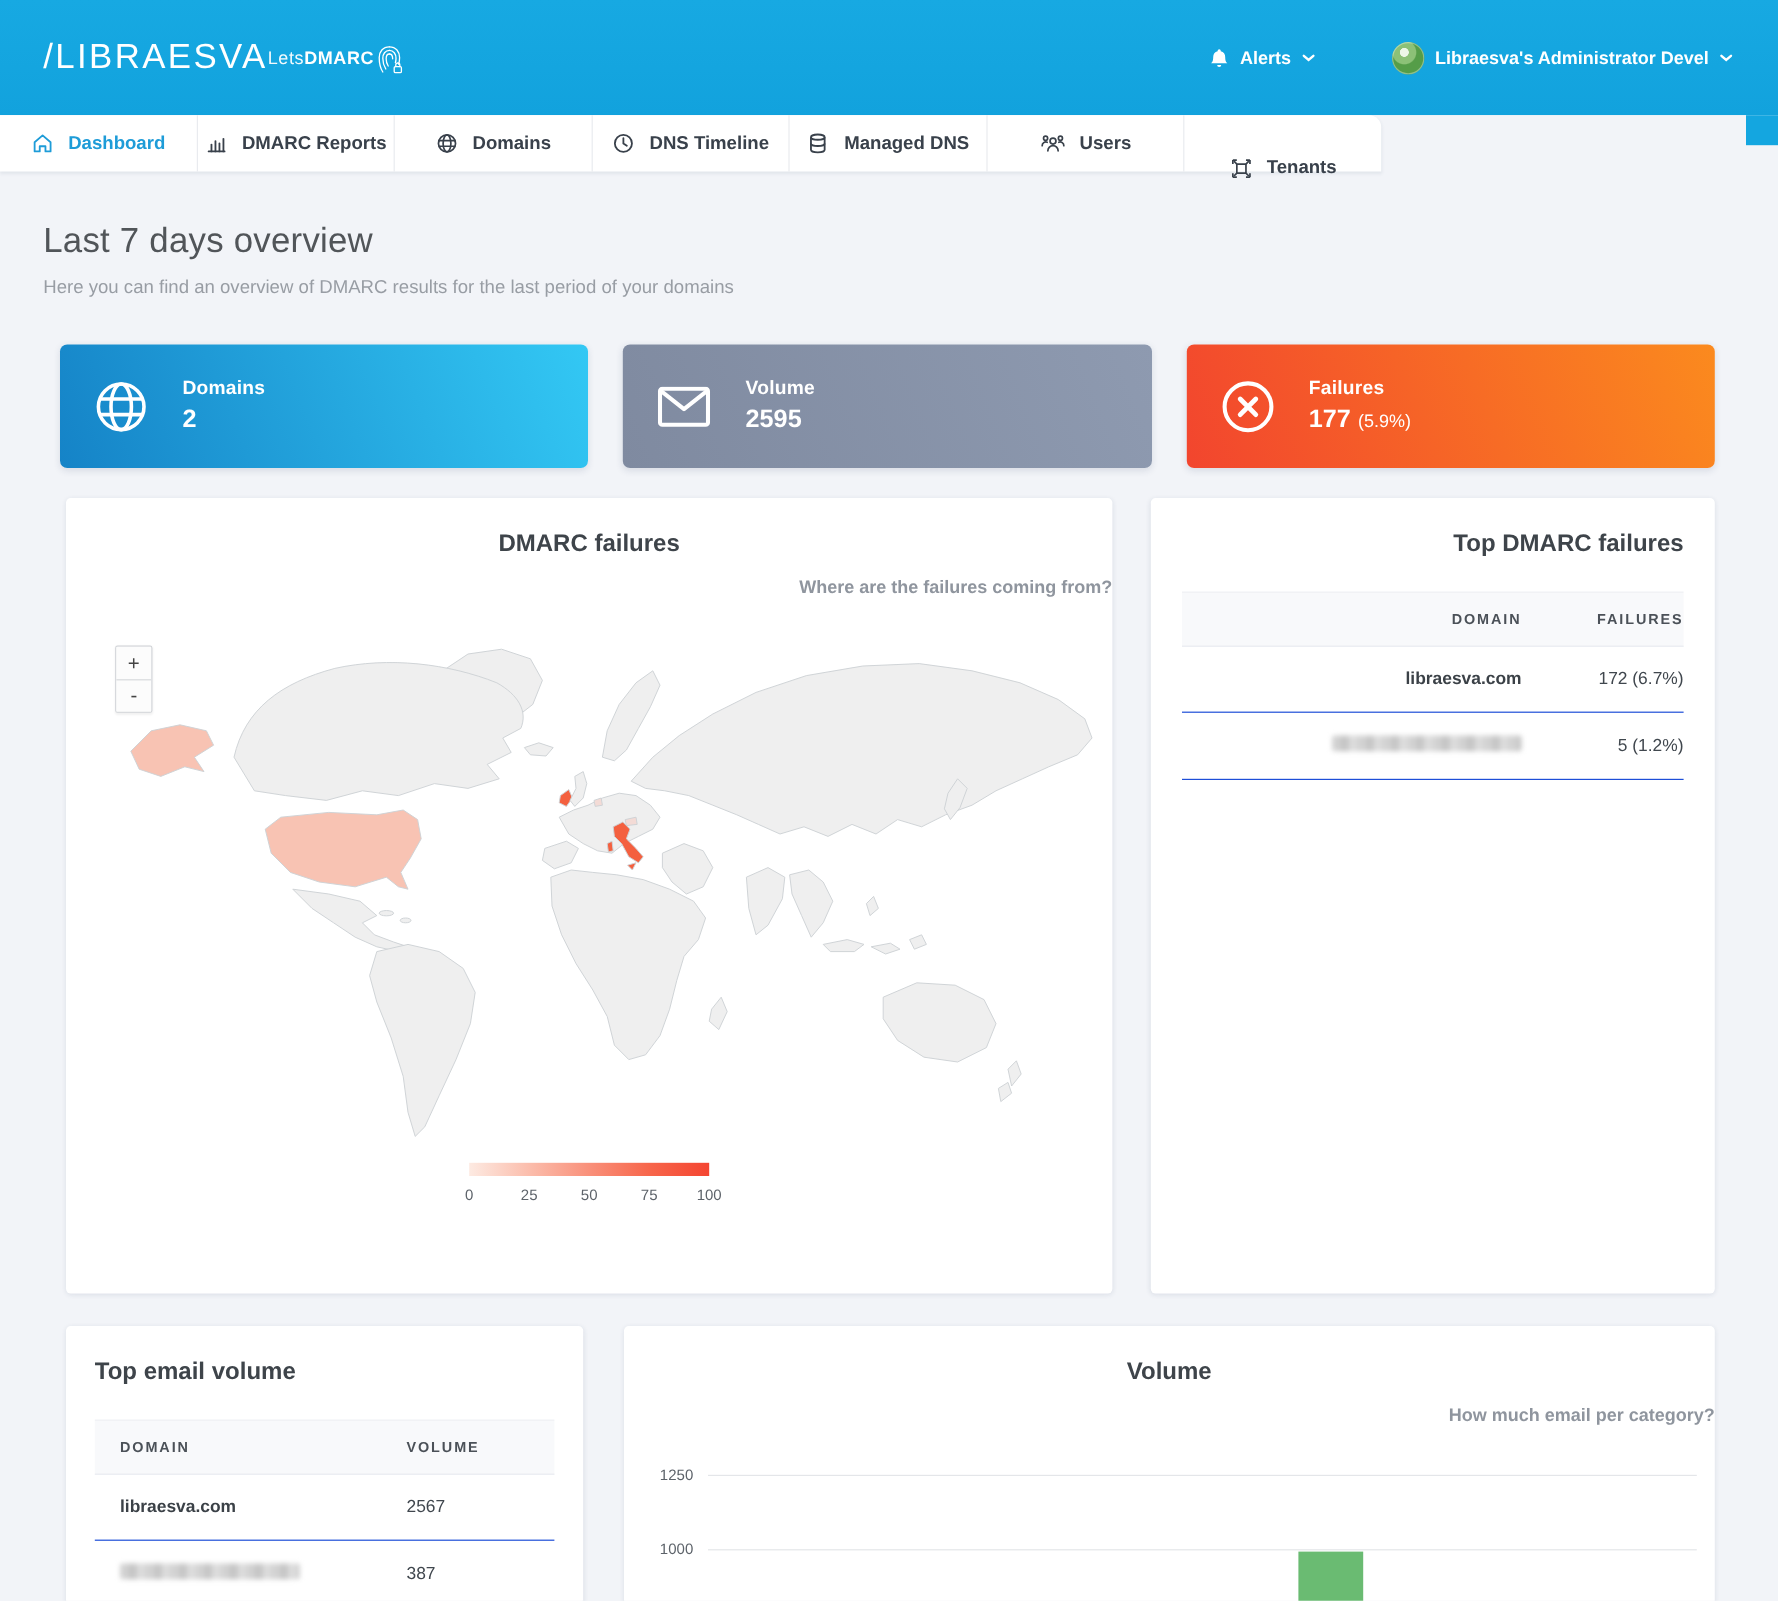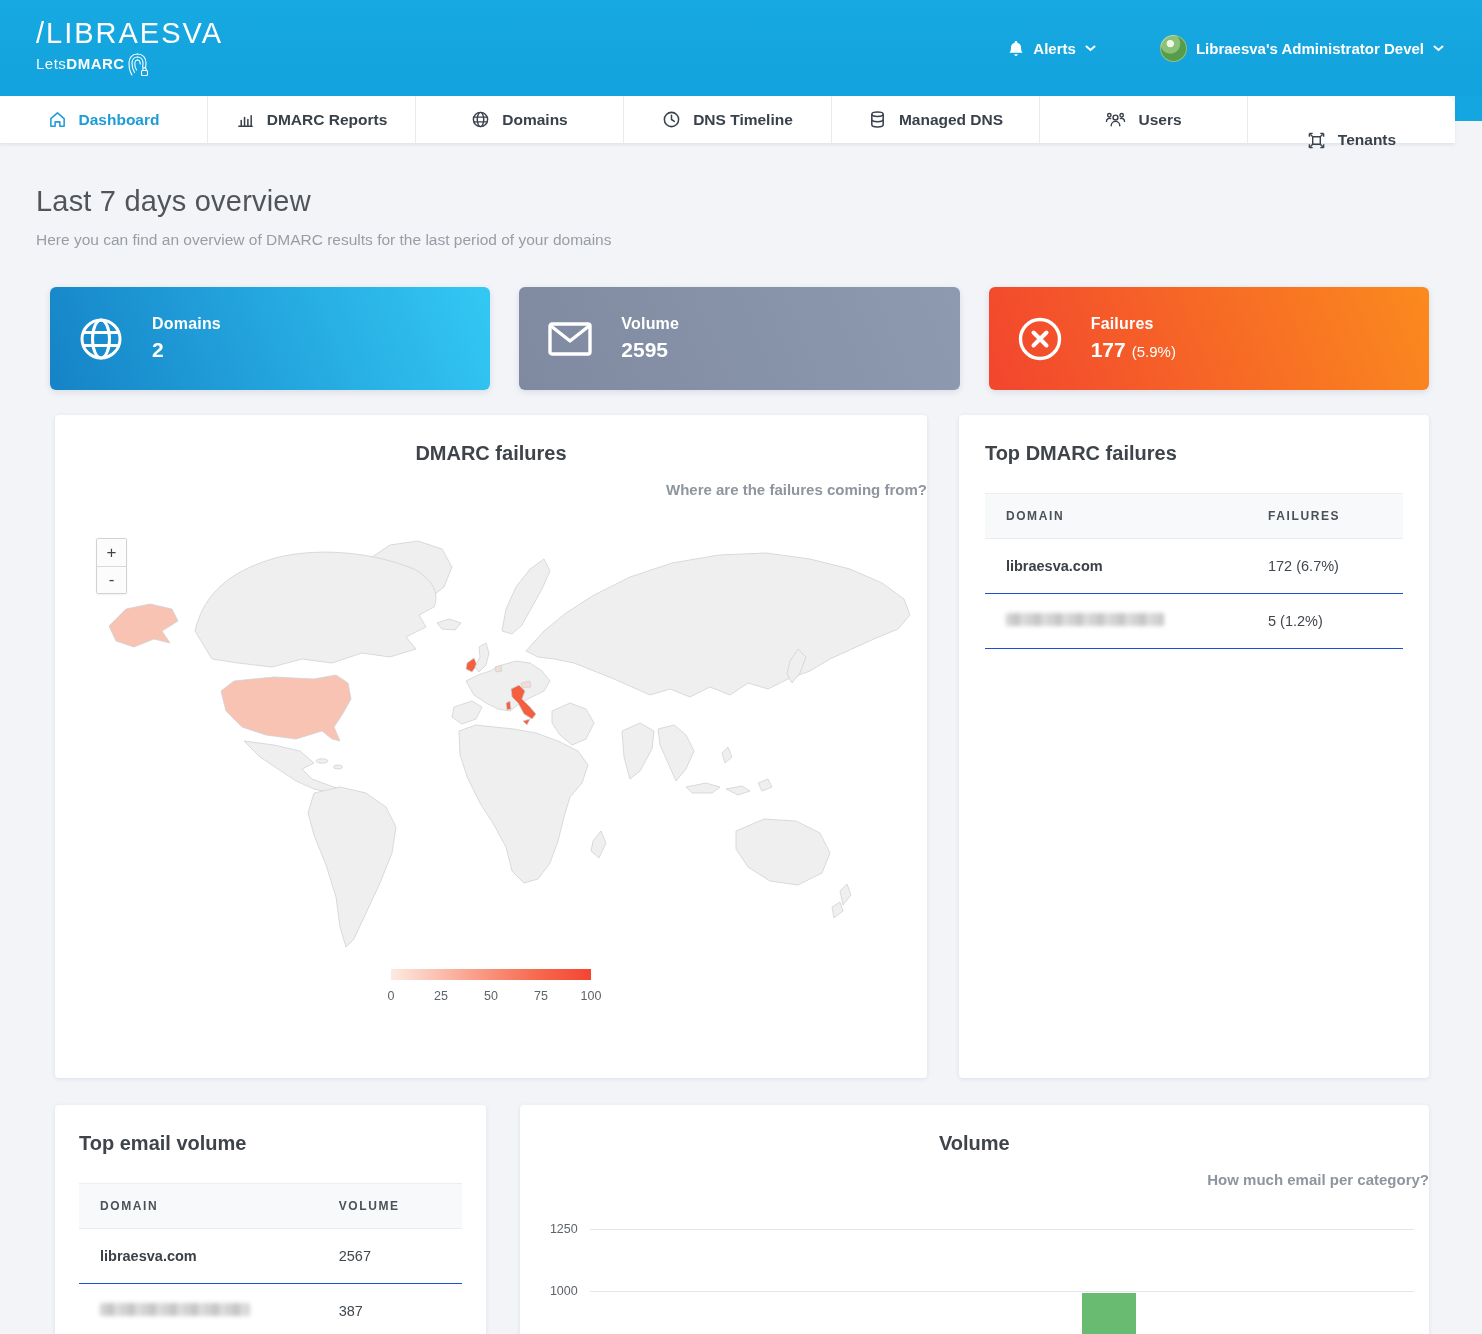--- a/index.html
+++ b/index.html
@@ -12,21 +12,21 @@
 
   
   .topbar {
     height: 96px;
     background: linear-gradient(180deg, #17a9e2, #12a2dd);
     display: flex;
     align-items: center;
     padding: 0 38px 0 36px;
     position: relative;
   }
-  .logo { display: flex; flex-direction: column; line-height: 1.05; }
+  .logo { display: flex; flex-direction: row; line-height: 1.05; }
   .logo-main {
     color: #fff; font-size: 29px; font-weight: 500; letter-spacing: 2px;
   }
   .logo-sub-row { display: flex; align-items: center; justify-content: flex-start; gap: 0; margin-top: 2px; }
   .logo-sub { color: #fff; font-size: 15px; letter-spacing: .5px; }
   .logo-sub .lite { font-weight: 300; opacity: .95; }
   .logo-sub .bold { font-weight: 700; }
   .topbar-right { margin-left: auto; display: flex; align-items: center; gap: 64px; }
   .alerts, .usermenu {
     display: flex; align-items: center; gap: 9px;
@@ -40,21 +40,21 @@
   .chev { display: inline-block; }
 
   
   .nav-wrap { position: relative; background: #f2f4f8; }
   .corner-notch {
     position: absolute; right: 0; top: 0; width: 27px; height: 25px;
     background: #14a6e0;
   }
   nav {
     position: relative;
-    width: 1455px;
+    width: 1151px;
     height: 47px;
     background: #fff;
     display: flex;
     border-top-right-radius: 10px;
     box-shadow: 0 2px 3px rgba(40,60,90,.08);
   }
   .nav-item {
     flex: 1;
     display: flex; align-items: center; justify-content: center; gap: 12px;
     font-size: 15.5px; font-weight: 600; color: #39414b;
@@ -110,21 +110,21 @@
 
   .map-legend { position: absolute; left: 50%; top: 554px; transform: translateX(-50%); width: 200px; }
   .legend-bar {
     height: 11px; width: 200px;
     background: linear-gradient(90deg, #fdeae2 0%, #fbbdac 25%, #f9907a 50%, #f7664b 75%, #f44531 100%);
   }
   .legend-ticks { position: relative; height: 18px; margin-top: 9px; font-size: 12.5px; color: #5d636a; }
   .legend-ticks span { position: absolute; transform: translateX(-50%); }
 
   
-  .tf-card { width: 485px; height: 663px; padding: 27px 26px; }
+  .tf-card { width: 485px; height: 663px; padding: 27px 26px; text-align: right; }
   .card-title-left { font-size: 20px; font-weight: 700; color: #3e444a; }
   .mini-table { margin-top: 28px; border-top: 1px solid #eceef2; }
   .mt-head {
     display: flex; background: #f8f9fb;
     border-bottom: 1px solid #e9ecf0;
     padding: 15px 0 15px 21px;
     font-size: 12px; font-weight: 700; letter-spacing: 1.6px; color: #4b5158;
   }
   .mt-row {
     display: flex; align-items: center;

